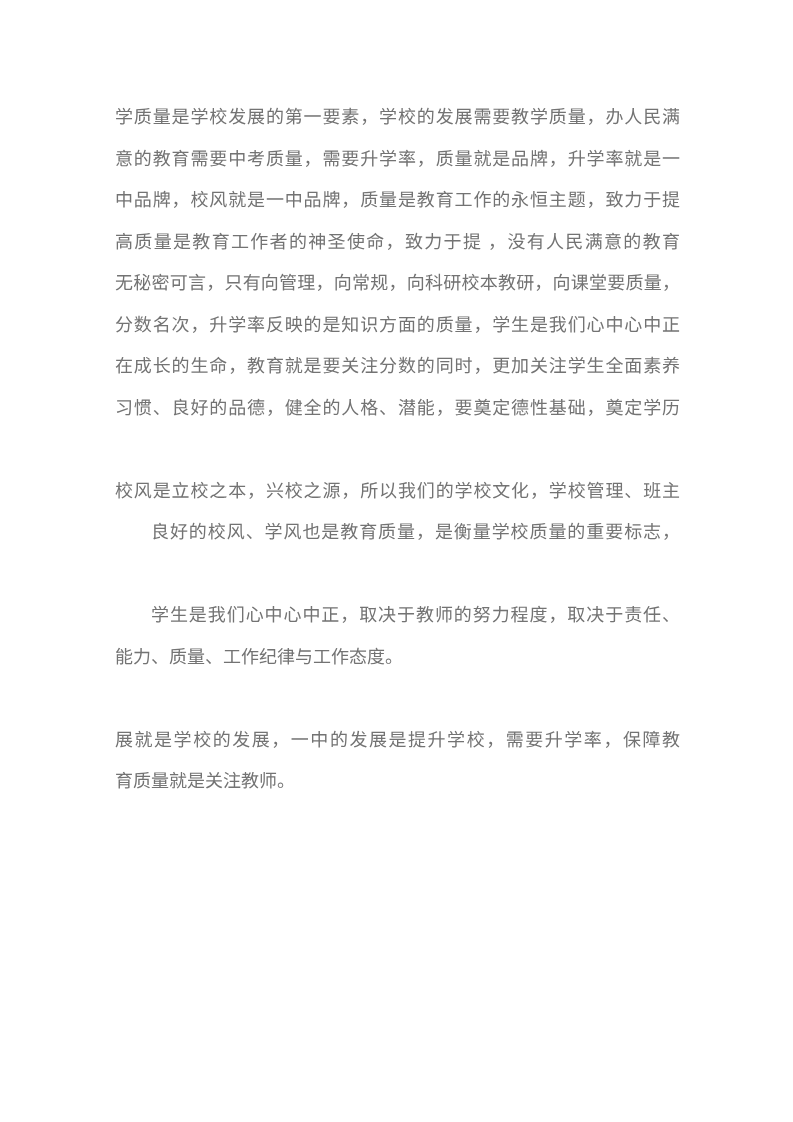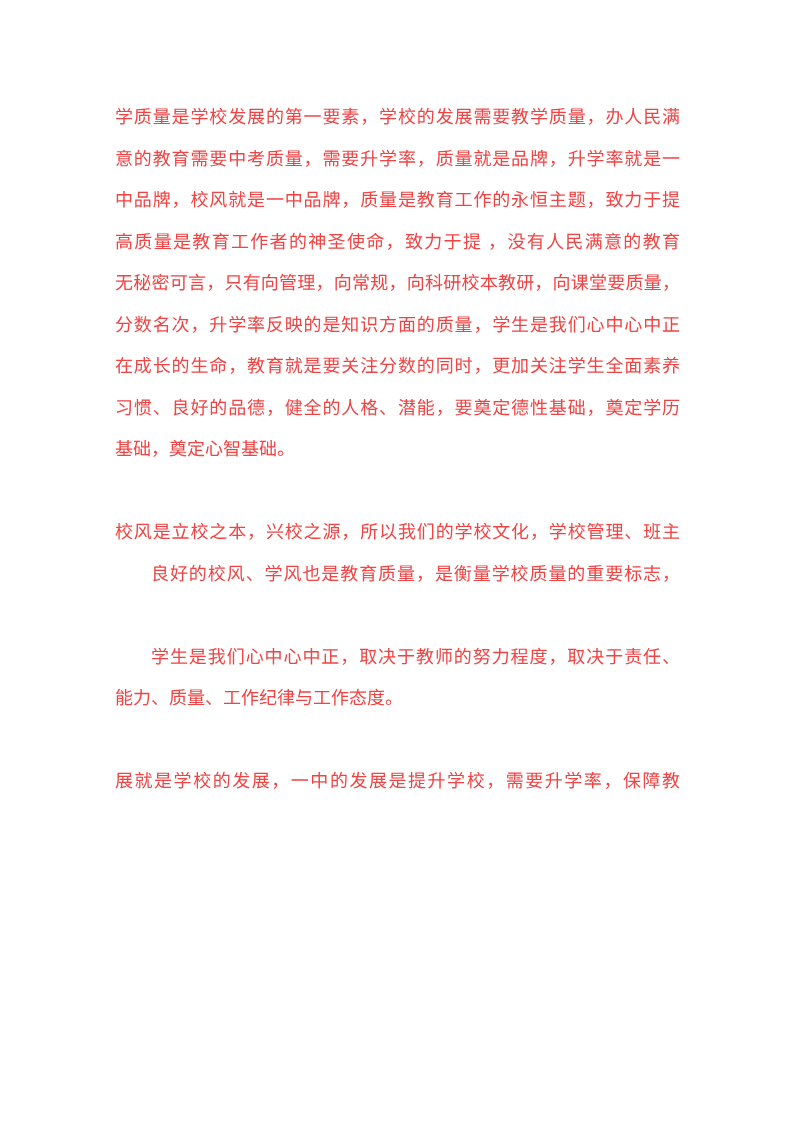--- a/index.html
+++ b/index.html
@@ -20,21 +20,21 @@
   .doc-text {
     width: 565px;
   }
   .para {
     margin: 0 0 41.5px 0;
   }
   .line {
     font-size: 18px;
     line-height: 41.5px;
     height: 41.5px;
-    color: #ef4444;
+    color: #737373;
     letter-spacing: 0;
     white-space: nowrap;
     text-align: justify;
     text-align-last: justify;
     text-justify: inter-character;
     overflow: hidden;
   }
   .line.indent {
     text-indent: 2em;
   }
@@ -51,31 +51,31 @@
 
     <div class="para">
       <div class="line">学质量是学校发展的第一要素，学校的发展需要教学质量，办人民满</div>
       <div class="line">意的教育需要中考质量，需要升学率，质量就是品牌，升学率就是一</div>
       <div class="line">中品牌，校风就是一中品牌，质量是教育工作的永恒主题，致力于提</div>
       <div class="line">高质量是教育工作者的神圣使命，致力于提 ，没有人民满意的教育</div>
       <div class="line">无秘密可言，只有向管理，向常规，向科研校本教研，向课堂要质量，</div>
       <div class="line">分数名次，升学率反映的是知识方面的质量，学生是我们心中心中正</div>
       <div class="line">在成长的生命，教育就是要关注分数的同时，更加关注学生全面素养</div>
       <div class="line">习惯、良好的品德，健全的人格、潜能，要奠定德性基础，奠定学历</div>
-      <div class="line last">基础，奠定心智基础。</div>
     </div>
 
     <div class="para">
       <div class="line">校风是立校之本，兴校之源，所以我们的学校文化，学校管理、班主</div>
       <div class="line indent">良好的校风、学风也是教育质量，是衡量学校质量的重要标志，</div>
     </div>
 
     <div class="para">
       <div class="line indent">学生是我们心中心中正，取决于教师的努力程度，取决于责任、</div>
       <div class="line last">能力、质量、工作纪律与工作态度。</div>
     </div>
 
     <div class="para">
       <div class="line">展就是学校的发展，一中的发展是提升学校，需要升学率，保障教</div>
+      <div class="line last">育质量就是关注教师。</div>
     </div>
 
   </div>
 </div>
 
 </body></html>

